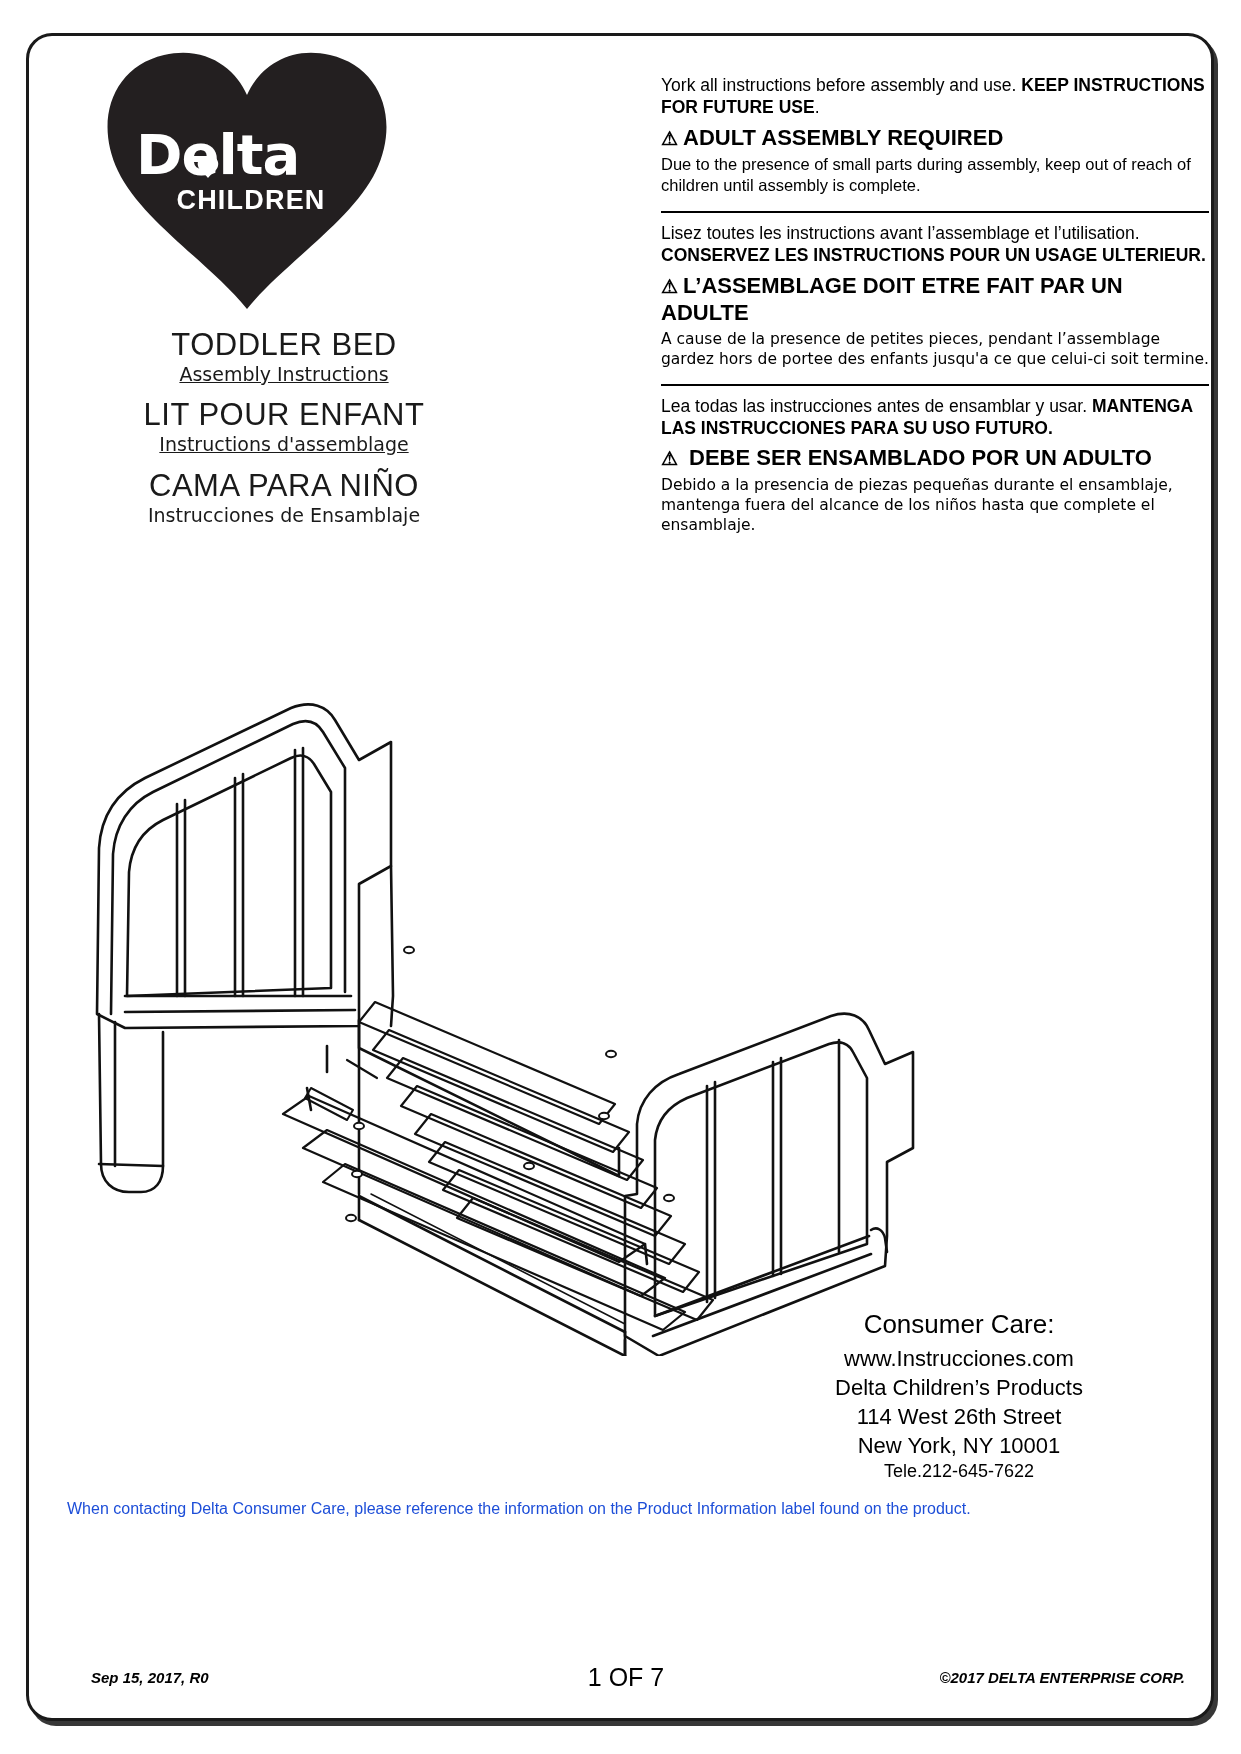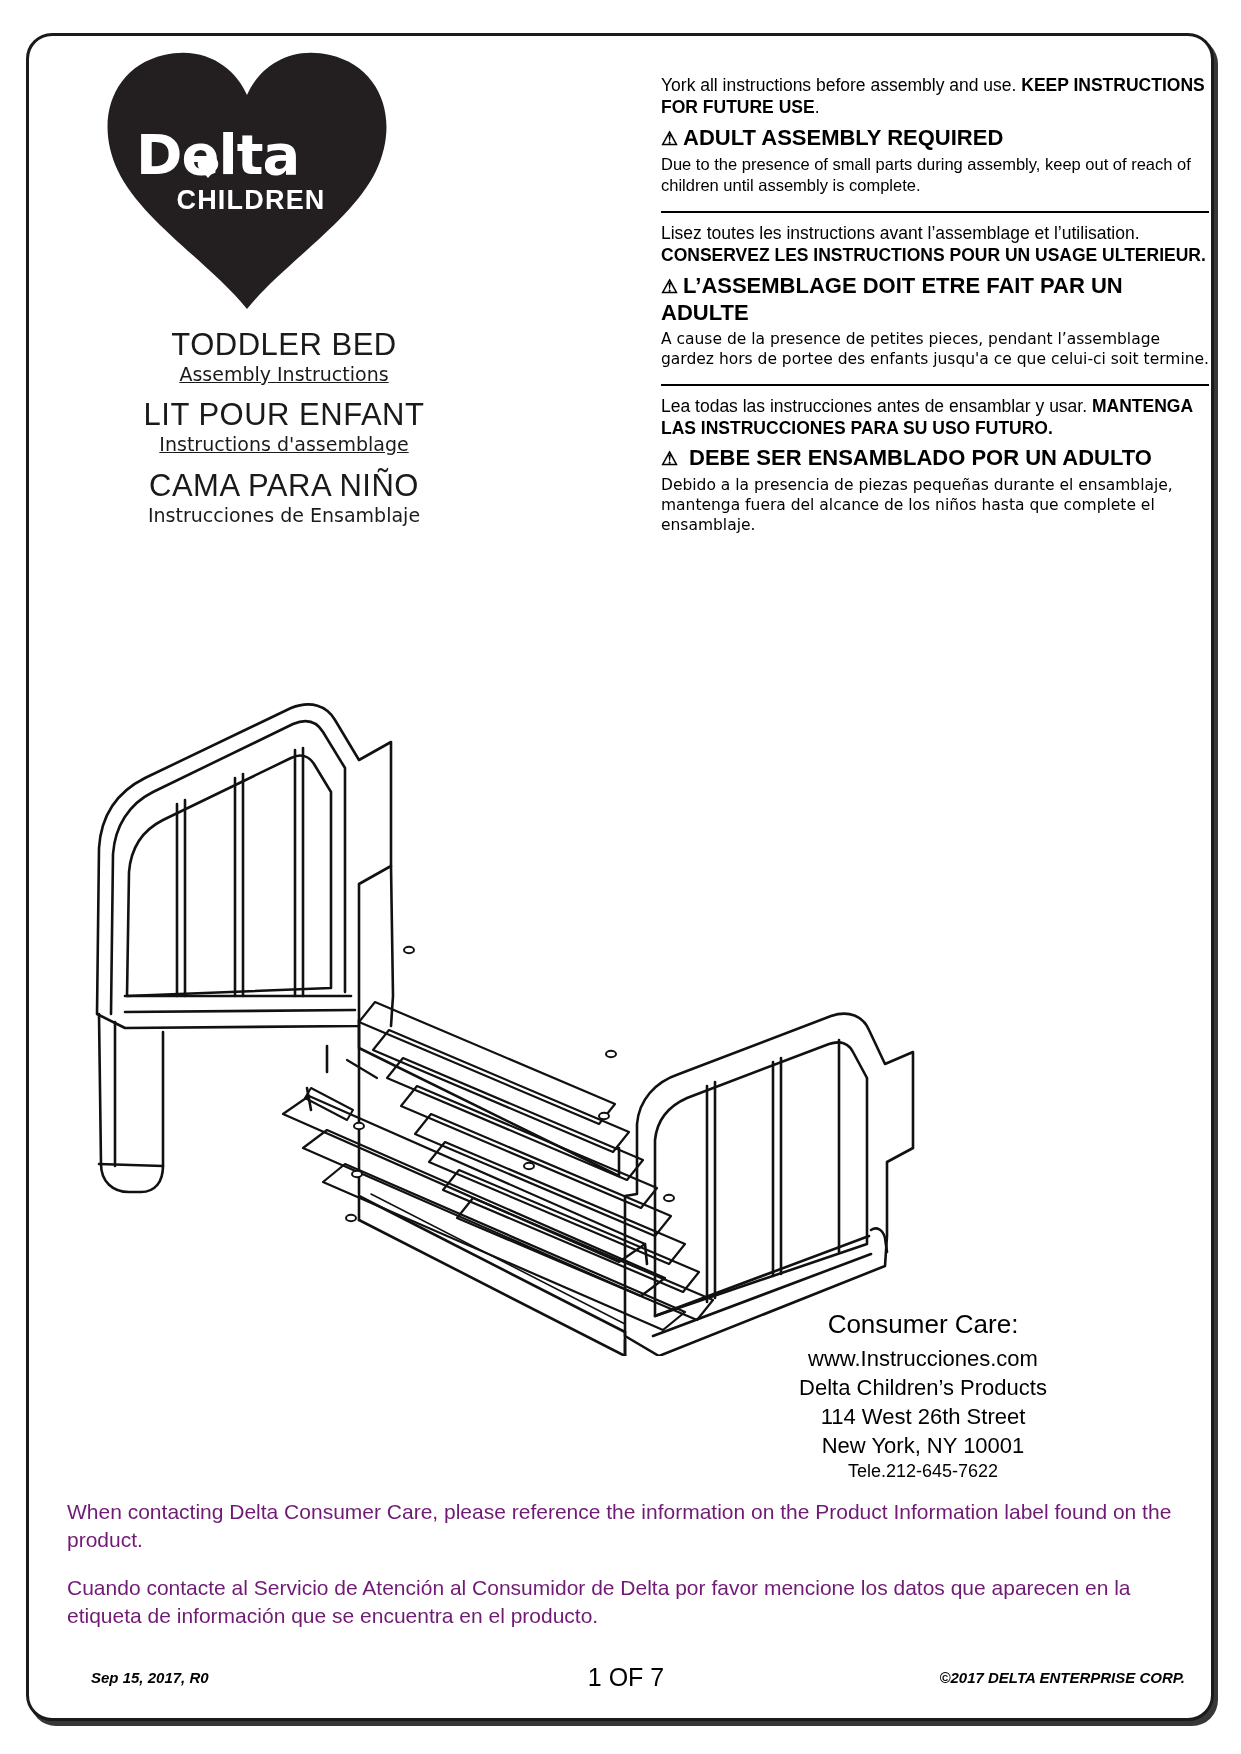--- a/index.html
+++ b/index.html
@@ -84,33 +84,33 @@
   .w-head .tri { font-size: 19px; margin-right: 5px; }
   .w-head .tri-gap { margin-right: 11px; }
   .w-body { font-size: 16.5px; line-height: 1.3; color: #000; }
   .w-body.dejavu { font-family: "DejaVu Sans", sans-serif; font-size: 15.5px; }
 
   
   .illus { position: absolute; left: 30px; top: 660px; width: 900px; height: 660px; }
 
   
   .care {
-    position: absolute; left: 744px; top: 1272px; width: 300px;
+    position: absolute; left: 780px; top: 1272px; width: 300px;
     text-align: center; font-family: "Liberation Sans", sans-serif;
   }
   .care-title { font-size: 26px; line-height: 1.3; margin-bottom: 2px; }
   .care-line { font-size: 22px; line-height: 1.32; }
   .care-line.small { font-size: 18px; }
 
   
   .notes {
     position: absolute; left: 38px; top: 1462px; width: 1110px;
     font-family: "Liberation Sans", sans-serif;
   }
-  .note { font-size: 21px; line-height: 1.35; margin-bottom: 19px; color: #701a75; }
+  .note { font-size: 16px; line-height: 1.35; margin-bottom: 19px; color: #1d4ed8; }
   .note:last-child { margin-bottom: 0; }
 
   
   .botbar {
     position: absolute; left: 38px; bottom: 26px; width: 1118px;
     height: 26px;
   }
   .bot-left {
     position: absolute; left: 24px; top: 3px;
     font-size: 15px; font-style: italic; font-weight: 600;
@@ -290,21 +290,20 @@
     <div class="care-title">Consumer Care:</div>
     <div class="care-line">www.Instrucciones.com</div>
     <div class="care-line">Delta Children’s Products</div>
     <div class="care-line">114 West 26th Street</div>
     <div class="care-line">New York, NY 10001</div>
     <div class="care-line small">Tele.212-645-7622</div>
   </div>
 
   <div class="notes">
     <div class="note">When contacting Delta Consumer Care, please reference the information on the Product Information label found on the product.</div>
-    <div class="note">Cuando contacte al Servicio de Atención al Consumidor  de Delta por favor mencione los datos que aparecen en la etiqueta de información que se encuentra en el producto.</div>
   </div>
 
   <div class="botbar">
     <div class="bot-left">Sep 15, 2017, R0</div>
     <div class="bot-center">1 OF 7</div>
     <div class="bot-right">©2017 DELTA ENTERPRISE CORP.</div>
   </div>
 
 </div>
 

